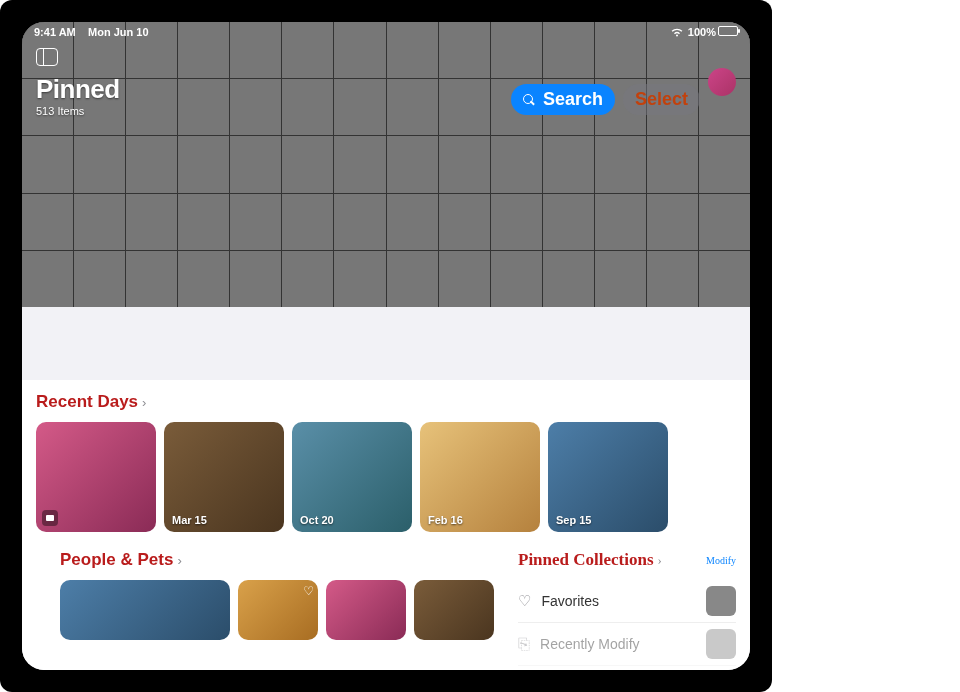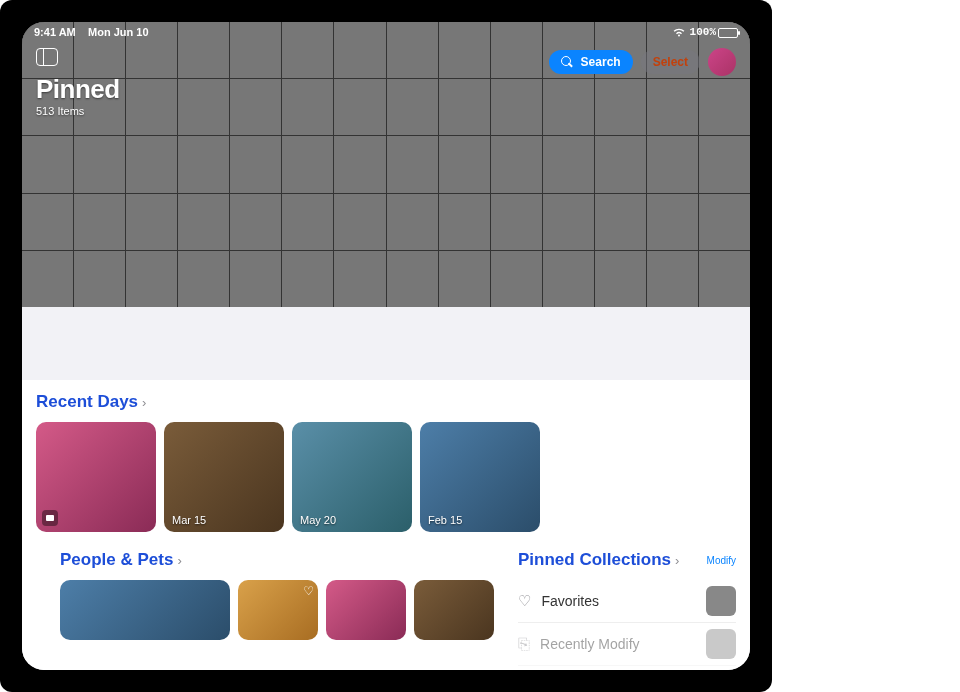--- a/index.html
+++ b/index.html
@@ -10,64 +10,64 @@
   .screen {
     width: 100%; height: 100%; background: #f2f2f6; border-radius: 22px; overflow: hidden; position: relative;
   }
   .grabber {
     position: absolute; top: 4px; left: 50%; transform: translateX(-50%); color: #888; font-size: 10px; letter-spacing: 2px;
   }
   .statusbar {
     height: 20px; display: flex; justify-content: space-between; align-items: center; padding: 0 12px; font-size: 11px; font-weight: 600; color: #fff; position: absolute; top:0; left:0; right:0; z-index:20;
   }
   .statusbar .right { display:flex; align-items:center; gap:4px; }
-  .battery { display:inline-flex; align-items:flex-end; gap:2px;font-family:Liberation Mono, monospace;}
+  .battery { display:inline-flex; align-items:flex-start; gap:2px;}
   .battery-shell { width:20px; height:10px; border:1px solid #fff; border-radius:2px; padding:1px; position:relative;}
   .battery-shell::after{content:""; position:absolute; right:-3px; top:2px; width:2px; height:4px; background:#fff; border-radius:1px;}
   .battery-fill { background:#fff; height:100%; width:100%; border-radius:1px;}
   .content-scroll { position:absolute; inset:0; overflow:hidden; }
 
   
   .grid-area { position:relative; height: 358px; overflow:hidden; }
   .photo-grid {
     display: grid; grid-template-columns: repeat(14, 1fr); gap:1px; background:#333;
   }
   .photo-grid .tile { aspect-ratio: 1/1.1; background:#777; position:relative; overflow:hidden;}
   .overlay-header {
     position:absolute; top:20px; left:0; right:0; padding: 6px 14px 0 14px; display:flex; justify-content:space-between; align-items:flex-start; z-index:10;
     text-shadow: 0 1px 2px rgba(0,0,0,0.5);
   }
   .overlay-left .sidebar-icon { width:22px; height:18px; border:1.5px solid #fff; border-radius:4px; position:relative; display:inline-block; margin-bottom:4px;}
   .overlay-left .sidebar-icon::before { content:""; position:absolute; left:6px; top:0; bottom:0; border-left:1.5px solid #fff;}
   .overlay-left h1 { color:#fff; font-size:26px; font-weight:700; letter-spacing:-0.5px;}
   .overlay-left .count { color:#fff; font-size:11px; font-weight:500;}
   .overlay-right { display:flex; align-items:center; gap:8px;}
-  .pill-btn { border:none; border-radius: 20px; padding: 5px 12px; font-size:12px; font-weight:600; display:inline-flex; align-items:center; gap:8px; cursor:pointer;}
+  .pill-btn { border:none; border-radius: 20px; padding: 5px 12px; font-size:18px; font-weight:600; display:inline-flex; align-items:center; gap:8px; cursor:pointer;margin-top:36px;}
   .pill-primary { background:#0a84ff; color:#fff;}
   .pill-gray { background: rgba(120,120,128,0.5); color:#c2410c;}
   .avatar { width:28px; height:28px; border-radius:50%; background: linear-gradient(135deg,#c48,#a36); display:inline-block;}
 
   .lower { background:#fff; padding: 12px 14px 0 14px; height: calc(100% - 358px); overflow:hidden;}
   .section-head { display:flex; align-items:center; gap:4px; margin-bottom:10px;}
-  .section-head h2 { font-size:17px; font-weight:700; color:#1d4ed8;}
+  .section-head h2 { font-size:17px; font-weight:700; color:#b91c1c;}
   .chev { color:#8e8e93; font-size:13px;}
   .hscroll { display:flex; gap:8px; overflow:hidden; }
   .day-card { position:relative; width:120px; height:110px; border-radius:10px; background:#888; flex-shrink:0; overflow:hidden;}
-  .day-card .label { position:absolute; left:8px; bottom:6px; color:#fff; font-size:11px; font-weight:400; text-shadow:0 1px 2px rgba(0,0,0,0.6);}
+  .day-card .label { position:absolute; left:8px; bottom:6px; color:#fff; font-size:11px; font-weight:700; text-shadow:0 1px 2px rgba(0,0,0,0.6);}
   .day-card .badge { position:absolute; left:6px; bottom:6px; width:16px; height:16px; background:rgba(0,0,0,0.4); border-radius:4px; display:flex; align-items:center; justify-content:center;}
 
   .two-col { display:flex; gap:24px; margin-top:18px;}
   .colA { flex: 1.15; padding-left: 24px;}
   .colB { flex: 1;}
   .people-row { display:flex; gap:8px; overflow:hidden;}
   .people-card { width:128px; height:60px; border-radius:10px; background:#999; flex-shrink:0; position:relative; overflow:hidden;}
   .people-card.sm { width:80px;}
   .heart { position:absolute; top:4px; right:4px; color:#fff; font-size:12px;}
 
-  .pinned-head { display:flex; justify-content:space-between; align-items:center; margin-bottom:10px;}
+  .pinned-head { display:flex; justify-content:space-between; align-items:center; margin-bottom:10px;font-family:Liberation Serif, serif;}
   .modify { color:#0a84ff; font-size:10px; font-weight:500; cursor:pointer;}
   .pinned-item { display:flex; align-items:center; justify-content:space-between; padding:6px 0; border-bottom:1px solid #eee;}
   .pinned-item .left { display:flex; align-items:center; gap:10px; color:#333; font-size:14px;}
   .pinned-item .icon { color:#8e8e93; font-size:15px;}
   .pinned-item .thumb { width:30px; height:30px; border-radius:6px; background:#888;}
   .pinned-item.faded { opacity:0.45;}
 
   
   .g0{background:linear-gradient(135deg,#e7c27a,#b5813d);} .g1{background:linear-gradient(135deg,#6a8f3a,#3d5f1f);} .g2{background:linear-gradient(135deg,#d45a88,#8a2b56);}
   .g3{background:linear-gradient(135deg,#4d7ea8,#2b4d6a);} .g4{background:linear-gradient(135deg,#d9a14a,#a86d22);} .g5{background:linear-gradient(135deg,#7a5c3a,#4a351f);}
@@ -213,24 +213,27 @@
               <div class="badge">
                 <svg width="10" height="10" viewBox="0 0 10 10">
                   <rect x="1" y="2" width="8" height="6" rx="1" fill="#fff"></rect>
                 </svg>
               </div>
             </div>
             <div class="day-card g5">
               <div class="label">Mar 15</div>
             </div>
             <div class="day-card g8">
-              <div class="label">May 20</div>
+              <div class="label">Oct 20</div>
+            </div>
+            <div class="day-card g0">
+              <div class="label">Feb 16</div>
             </div>
             <div class="day-card g3">
-              <div class="label">Feb 15</div>
+              <div class="label">Sep 15</div>
             </div>
           </div>
 
         <div class="two-col">
           <div class="colA">
             <div class="section-head">
               <h2>People &amp; Pets</h2>
               <span class="chev">›</span>
             </div>
             <div class="people-row">

